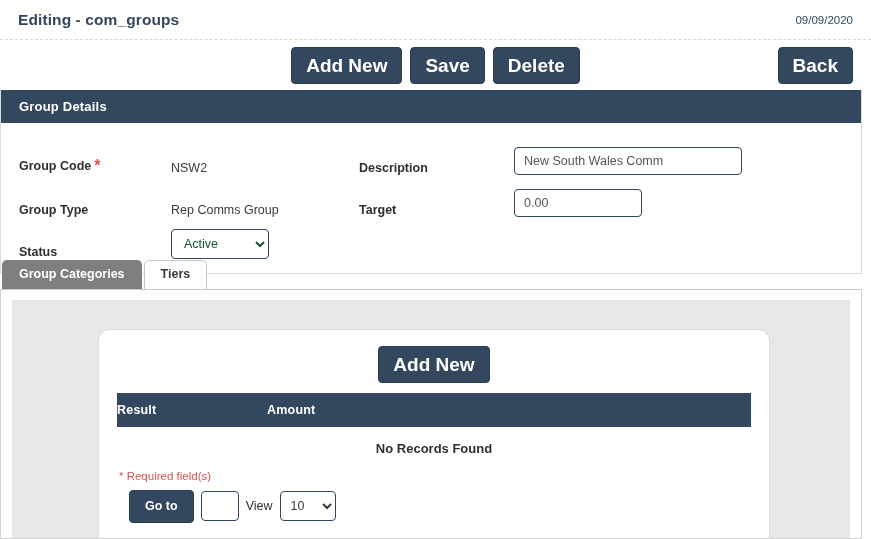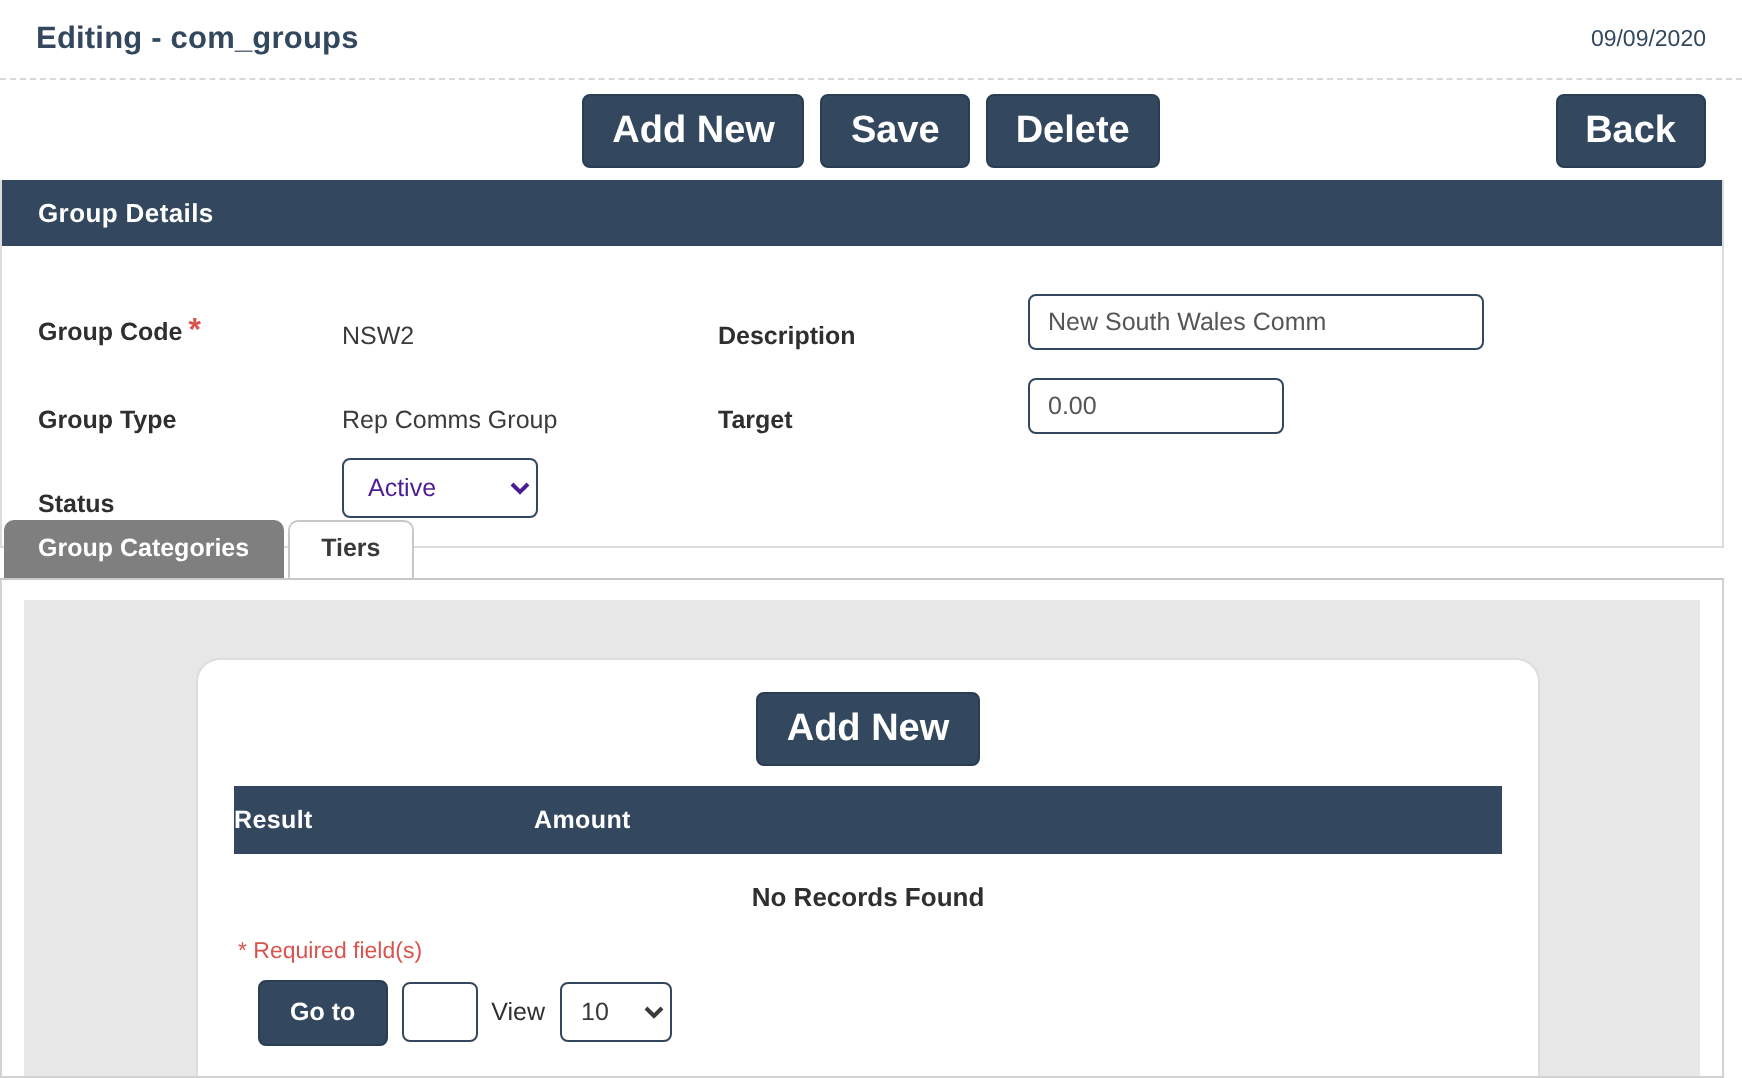--- a/index.html
+++ b/index.html
@@ -133,21 +133,21 @@
     padding: 6px 9px;
     background: #ffffff;
     outline: none;
   }
   .txt-input.desc { width: 228px; }
   .txt-input.target { width: 128px; }
 
   .sel {
     font-family: "Liberation Sans", sans-serif;
     font-size: 12.5px;
-    color: #4c1d95;
+    color: #14532d;
     border: 1px solid #33485e;
     border-radius: 4px;
     padding: 6px 8px;
     background: #ffffff;
     width: 98px;
     outline: none;
     cursor: pointer;
   }
 
   

